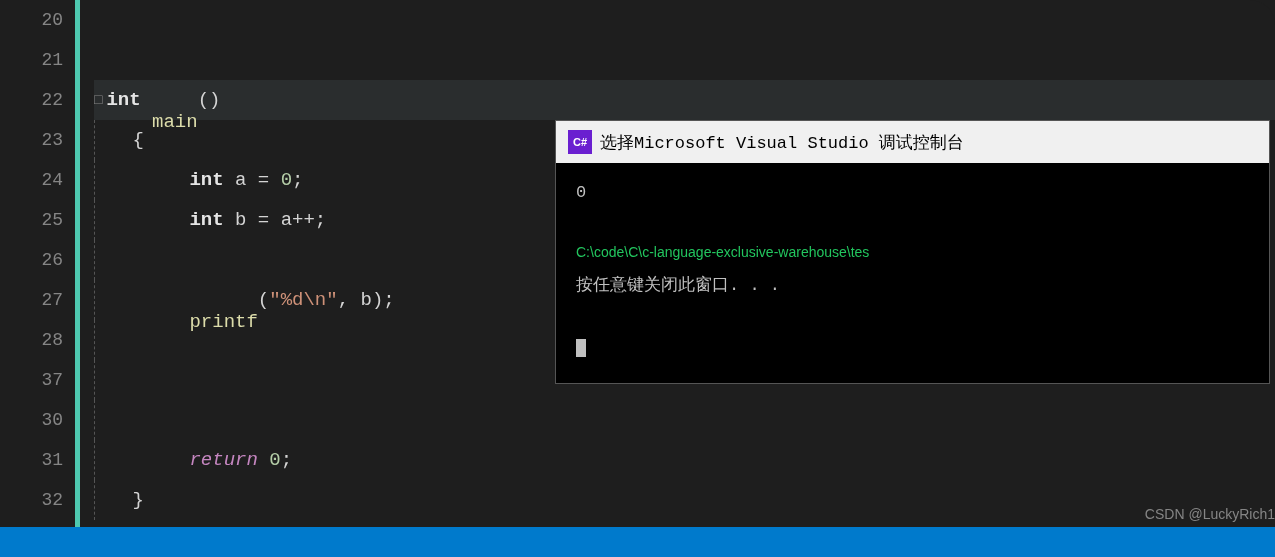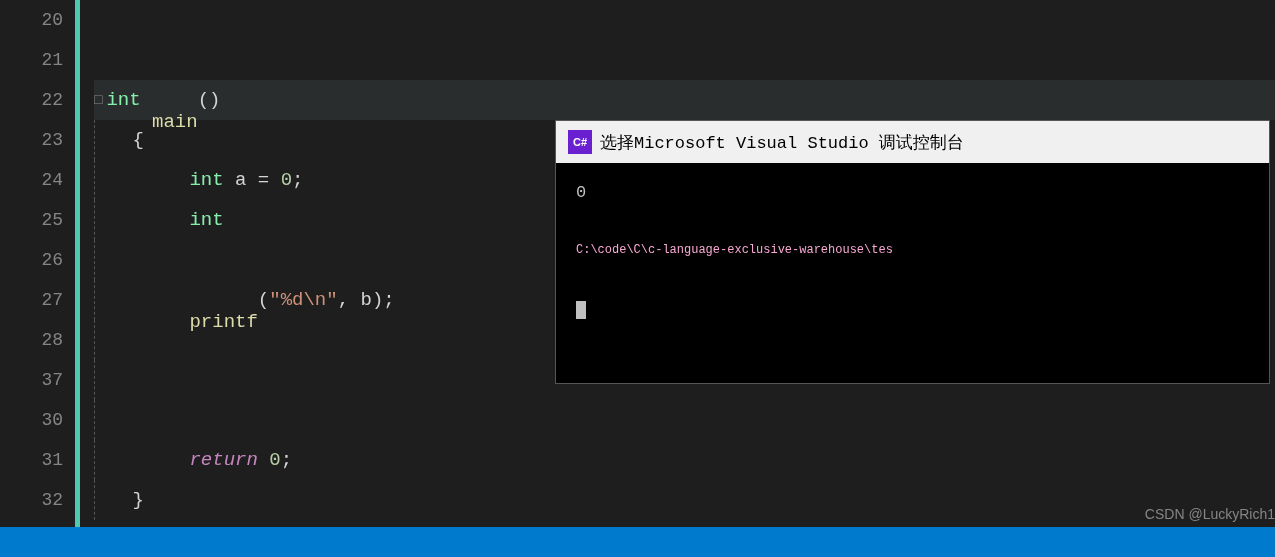--- a/index.html
+++ b/index.html
@@ -64,21 +64,21 @@
       font-size: 19px;
       white-space: pre;
       display: flex;
       align-items: center;
     }
 
     .code-line.highlighted {
       background-color: #2a2d2e;
     }
 
-    .kw-blue { color: #86efac; }
+    .kw-blue { color: #e5e5e5; font-weight: bold; }
     .kw-yellow { color: #dcdcaa; margin-top: 44px; }
     .kw-white { color: #d4d4d4; }
     .kw-pink { color: #c586c0; font-style: italic; }
     .kw-orange { color: #ce9178; }
     .kw-number { color: #b5cea8; }
 
     .collapse-icon {
       color: #858585;
       font-size: 14px;
       margin-right: 4px;
@@ -137,23 +137,23 @@
       line-height: 1.6;
       min-height: 220px;
     }
 
     .popup-output-line {
       display: block;
       margin-bottom: 8px;
     }
 
     .popup-path {
-      color: #f9a8d4;
-      font-size: 12px;
-      font-family: Liberation Mono, monospace;
+      color: #22c55e;
+      font-size: 14px;
+      font-family: Liberation Sans, sans-serif;
     }
 
     .cursor-blink {
       display: inline-block;
       width: 10px;
       height: 18px;
       background-color: #c0c0c0;
       vertical-align: text-bottom;
     }
 
@@ -226,20 +226,21 @@
       <span class="kw-blue">int</span>
       <span class="kw-white"> a = </span>
       <span class="kw-number">0</span>
       <span class="kw-white">;</span>
     </div>
 
     <div class="code-line">
       <span style="color:#858585; padding-left:22px; border-left: 1px dashed #555; margin-right:4px;">&nbsp;</span>
       <span class="kw-white">&nbsp;&nbsp;&nbsp;&nbsp;&nbsp;</span>
       <span class="kw-blue">int</span>
+      <span class="kw-white"> b = a++;</span>
     </div>
 
     <div class="code-line">
       <span style="color:#858585; padding-left:22px; border-left: 1px dashed #555; margin-right:4px;">&nbsp;</span>
     </div>
 
     <div class="code-line">
       <span style="color:#858585; padding-left:22px; border-left: 1px dashed #555; margin-right:4px;">&nbsp;</span>
       <span class="kw-white">&nbsp;&nbsp;&nbsp;&nbsp;&nbsp;</span>
       <span class="kw-yellow">printf</span>
@@ -281,20 +282,21 @@
         <span style="font-size:11px; font-weight:bold;">C#</span>
       </div>
       <span class="popup-title-text">选择Microsoft Visual Studio 调试控制台</span>
     </div>
     <div class="popup-content">
       <span class="popup-output-line">0</span>
       <br>
       <span class="popup-path popup-output-line">
         <span>C:\code\C\c-language-exclusive-warehouse\tes</span>
       </span>
+      <span class="popup-output-line">按任意键关闭此窗口. . .</span>
       <br>
       <span class="cursor-blink"></span>
     </div>
   </div>
 
   <div class="bottom-bar"></div>
 
   <div class="watermark">
     <span>CSDN @LuckyRich1</span>
   </div>

